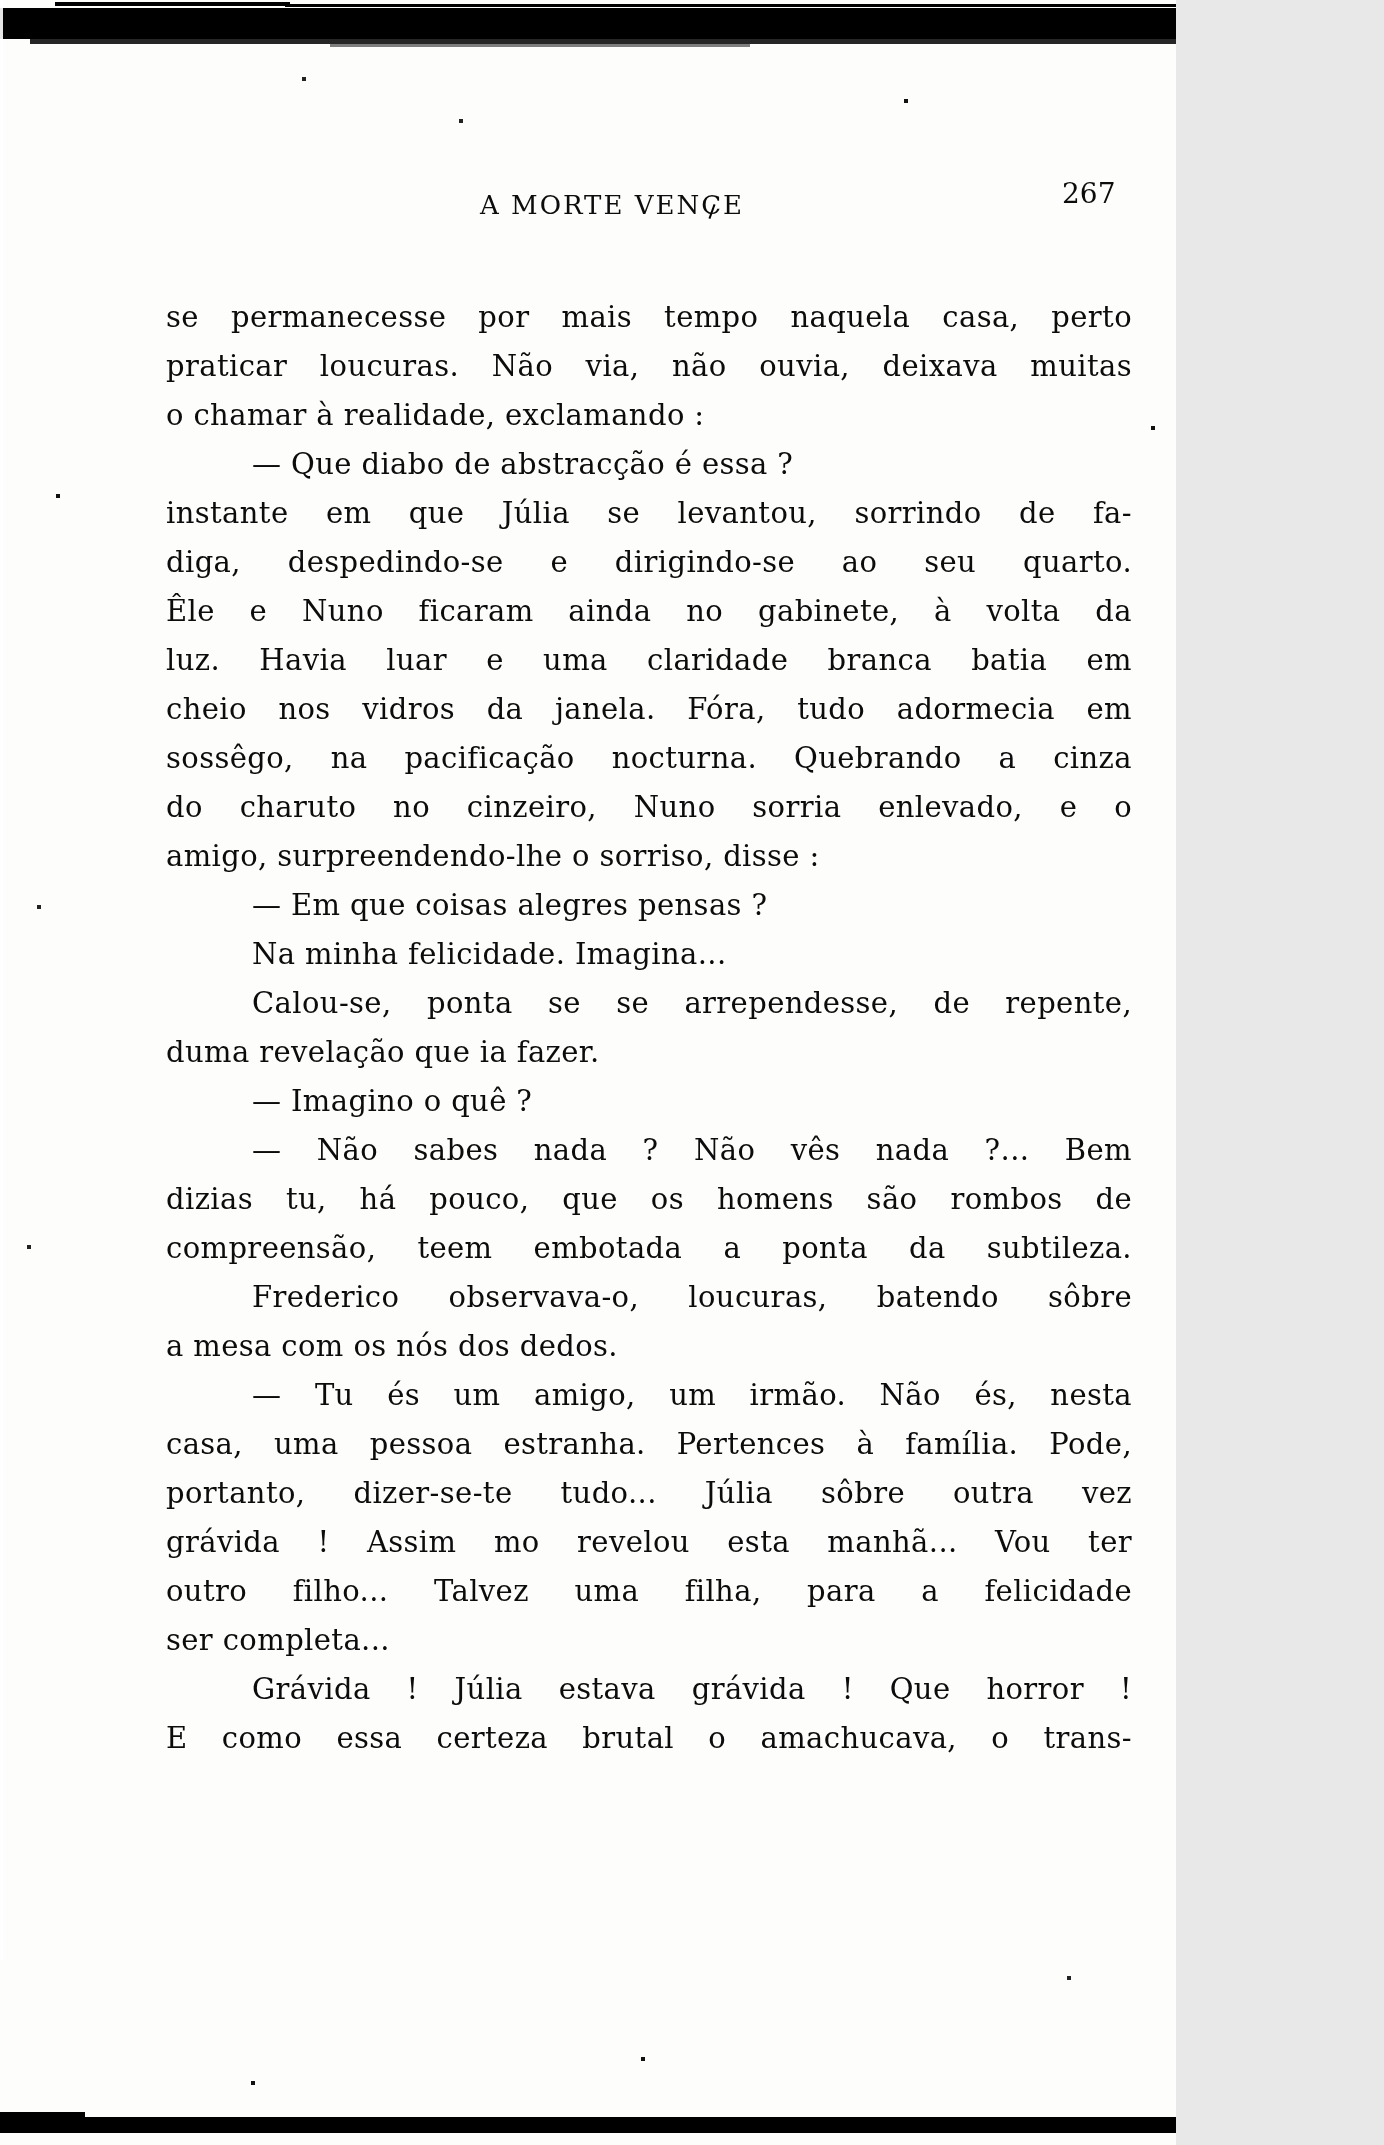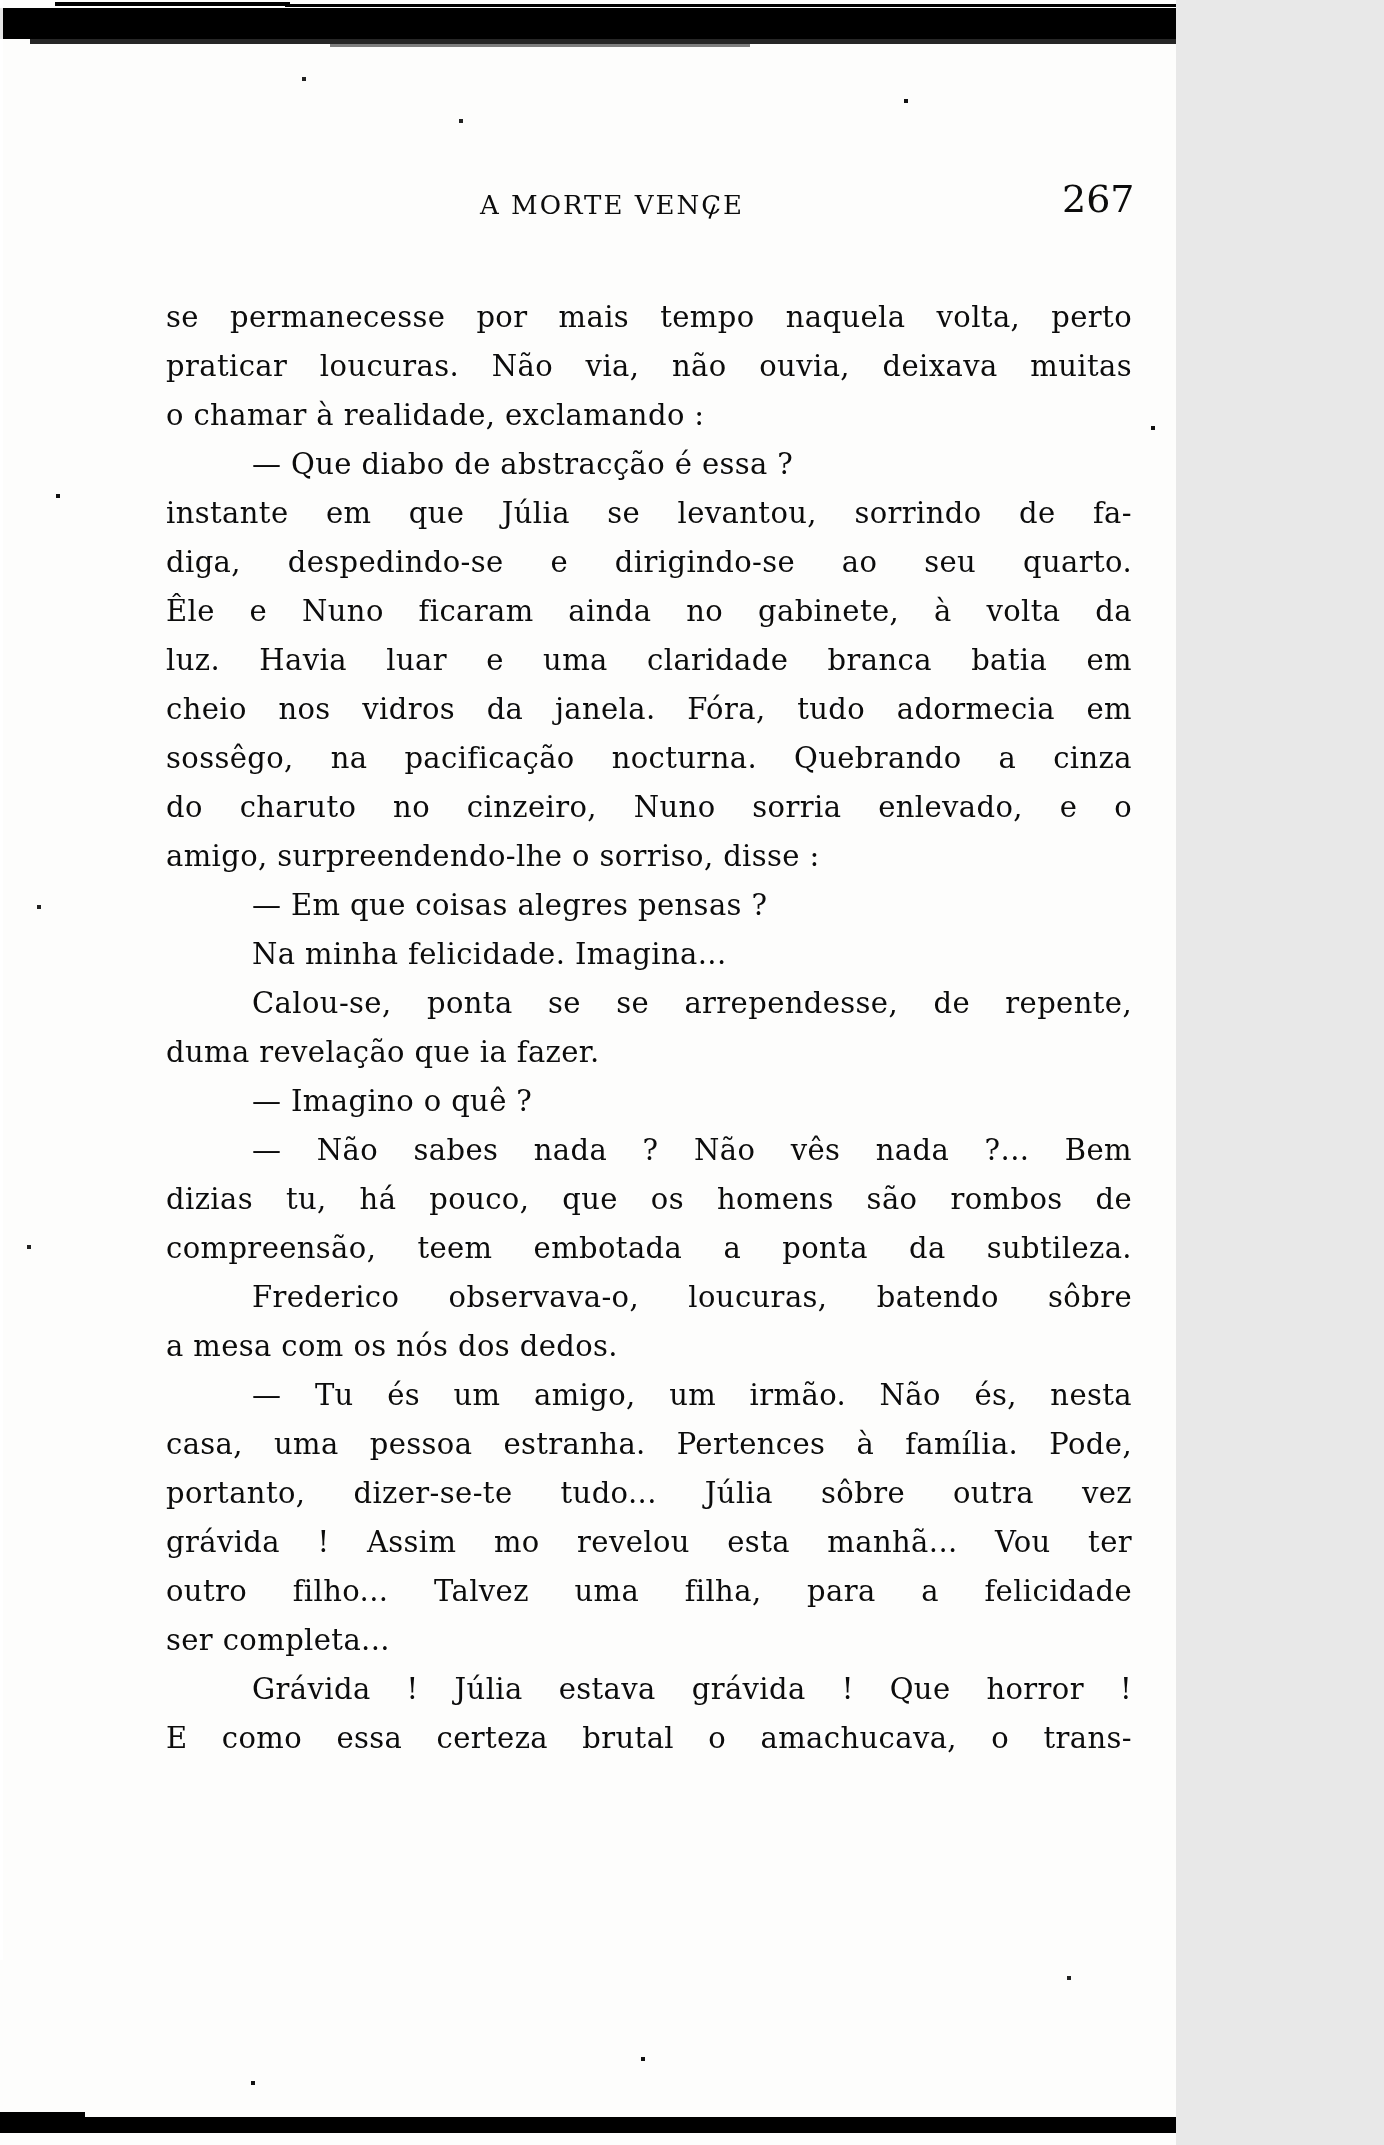--- a/index.html
+++ b/index.html
@@ -42,21 +42,21 @@
       1068px 1977px 0 1px #222, 642px 2058px 0 1px #111, 28px 1246px 0 1px #222,
       1152px 427px 0 1px #111, 460px 120px 0 1px #222, 905px 100px 0 1px #111;
   }
   
   .running-title {
     position: absolute; left: 480px; top: 190px;
     font-size: 26px; letter-spacing: 2px; white-space: nowrap;
   }
   .page-number {
     position: absolute; left: 1062px; top: 180px;
-    font-size: 38px; line-height: 1; white-space: nowrap;
+    font-size: 28px; line-height: 1; white-space: nowrap;
   }
   
   .text-block {
     position: absolute; left: 166px; top: 293px; width: 966px;
     font-size: 29px; line-height: 49px; letter-spacing: 0.4px;
   }
   .line { height: 49px; text-align: justify; text-align-last: justify; white-space: normal; }
   .line.nj { text-align: center; text-align-last: left; }
   .line.ind { text-indent: 86px; }
 </style>
@@ -78,21 +78,21 @@
   <div class="art rule-right"></div>
   <div class="art band-bottom"></div>
   <div class="art tab-bottom-left"></div>
   <div class="art slash-mark"></div>
   <div class="speckles"></div>
 
   <div class="running-title">A MORTE VENCE</div>
   <div class="page-number">267</div>
 
   <div id="text-block" class="text-block">
-      <div class="line">se permanecesse por mais tempo naquela volta, perto</div>
+      <div class="line">se permanecesse por mais tempo naquela casa, perto</div>
       <div class="line">praticar loucuras. Não via, não ouvia, deixava muitas</div>
       <div class="line nj">o chamar à realidade, exclamando :</div>
       <div class="line ind nj">— Que diabo de abstracção é essa ?</div>
       <div class="line">instante em que Júlia se levantou, sorrindo de fa-</div>
       <div class="line">diga, despedindo-se e dirigindo-se ao seu quarto.</div>
       <div class="line">Êle e Nuno ficaram ainda no gabinete, à volta da</div>
       <div class="line">luz. Havia luar e uma claridade branca batia em</div>
       <div class="line">cheio nos vidros da janela. Fóra, tudo adormecia em</div>
       <div class="line">sossêgo, na pacificação nocturna. Quebrando a cinza</div>
       <div class="line">do charuto no cinzeiro, Nuno sorria enlevado, e o</div>

